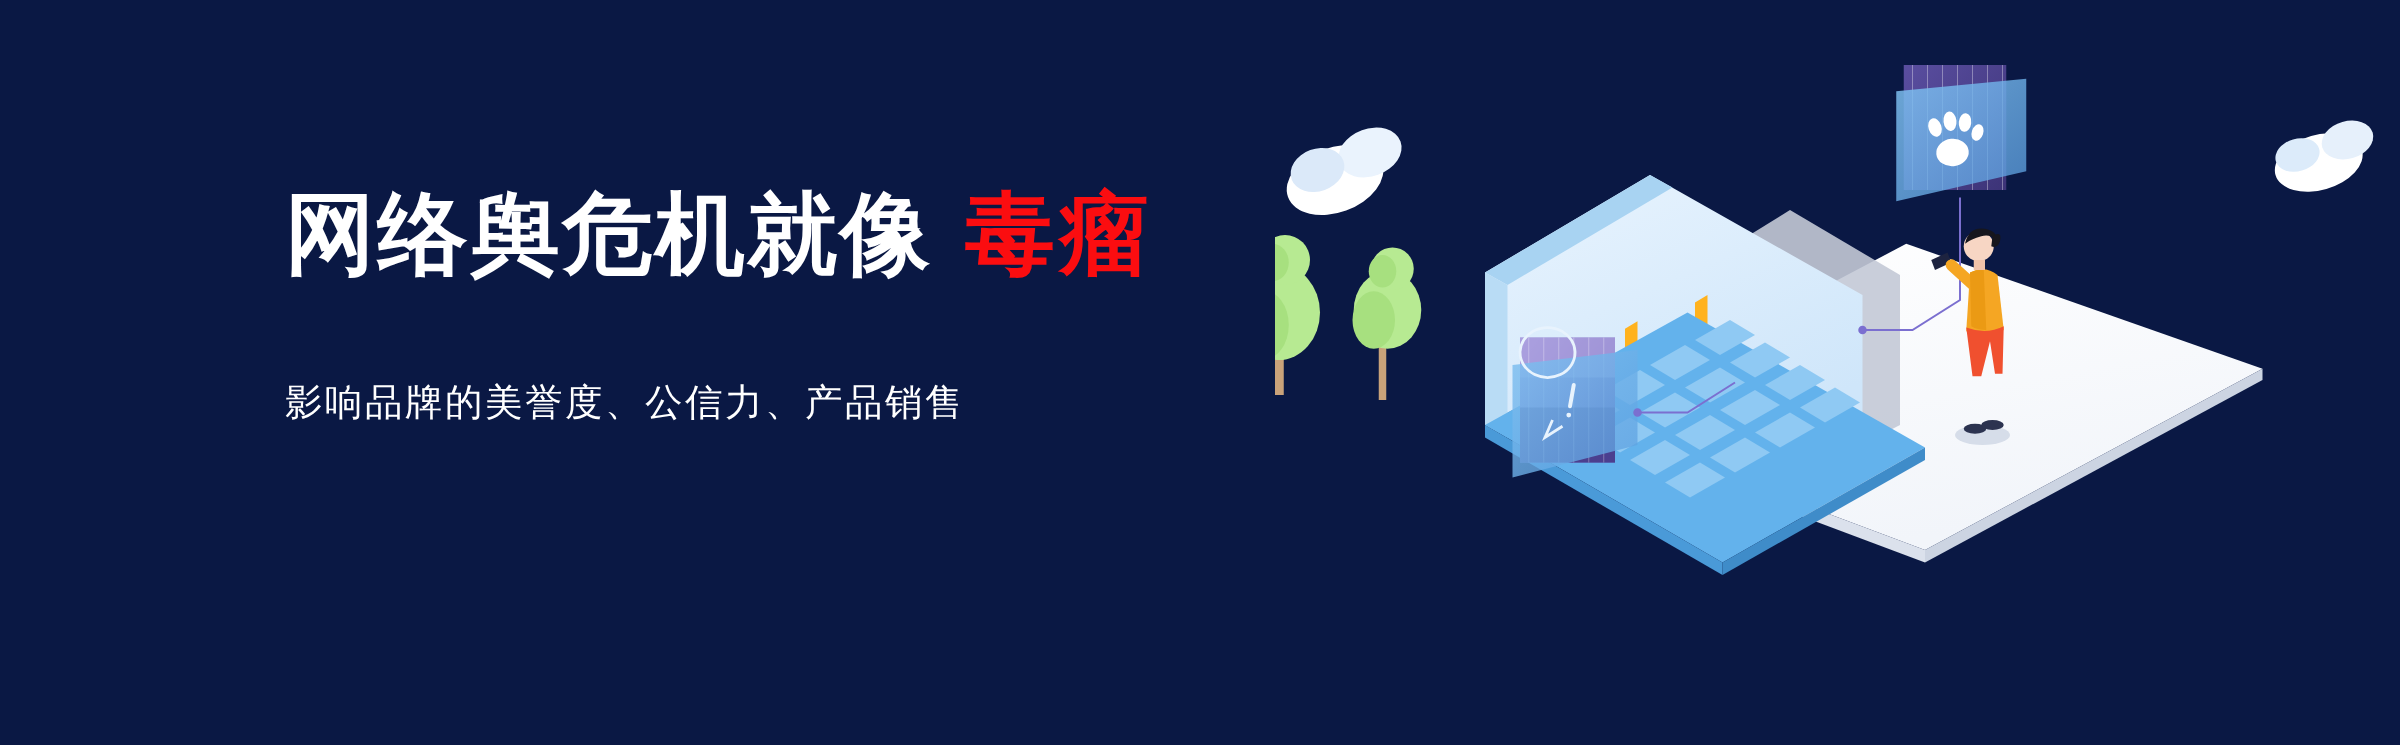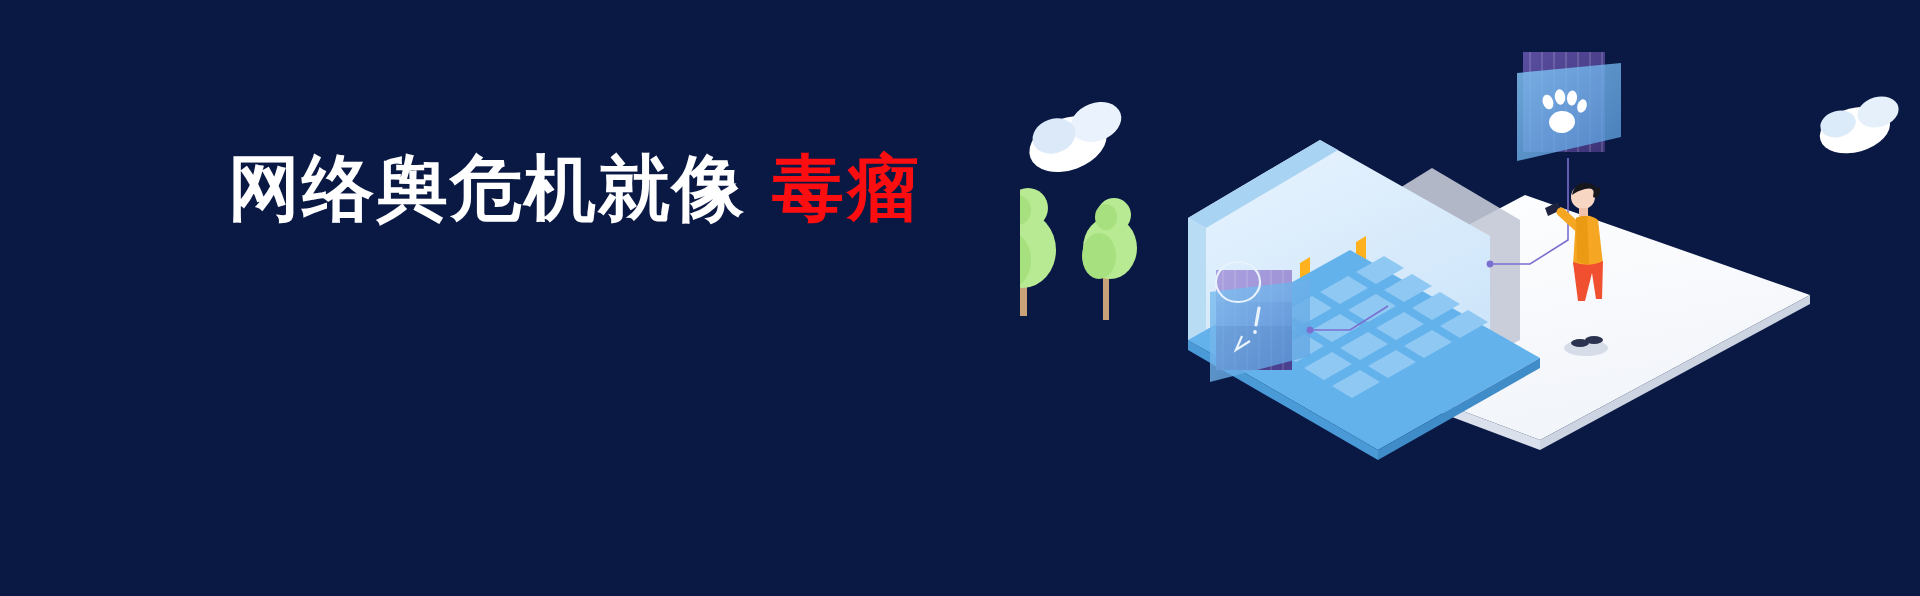--- a/index.html
+++ b/index.html
@@ -65,20 +65,21 @@
 
 <div id="banner">
 
   <div class="text-block">
 
     <h1 class="headline">
       <span>网络舆危机就像</span><span class="hl-accent">毒瘤</span>
     </h1>
 
     <div class="sub-lines">
+      <div class="sub-line">影响品牌的美誉度、公信力、产品销售</div>
     </div>
 
   </div>
 
   <div class="illo">
     <svg width="900" height="520" viewBox="0 0 900 520" xmlns="http://www.w3.org/2000/svg">
 
       <defs>
         <linearGradient id="gScreen" x1="0" y1="0" x2="0.6" y2="1">
           <stop offset="0%" stop-color="#e9f4fe"></stop>

